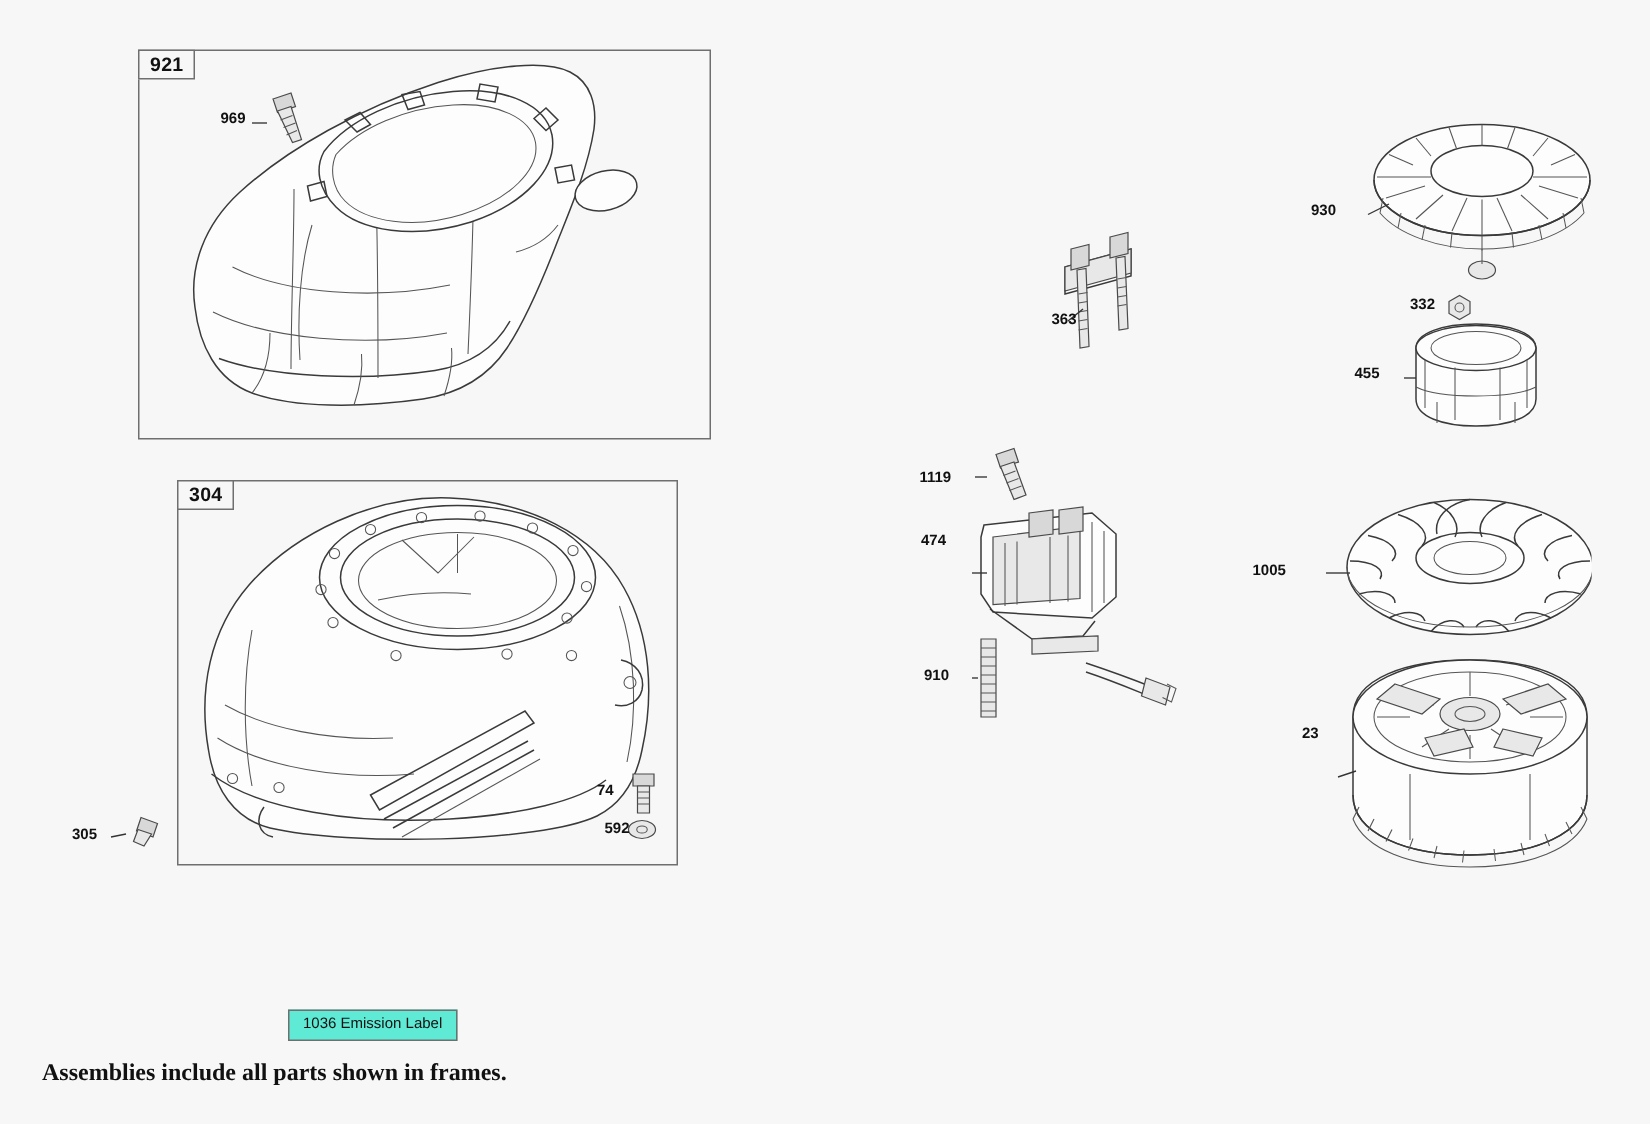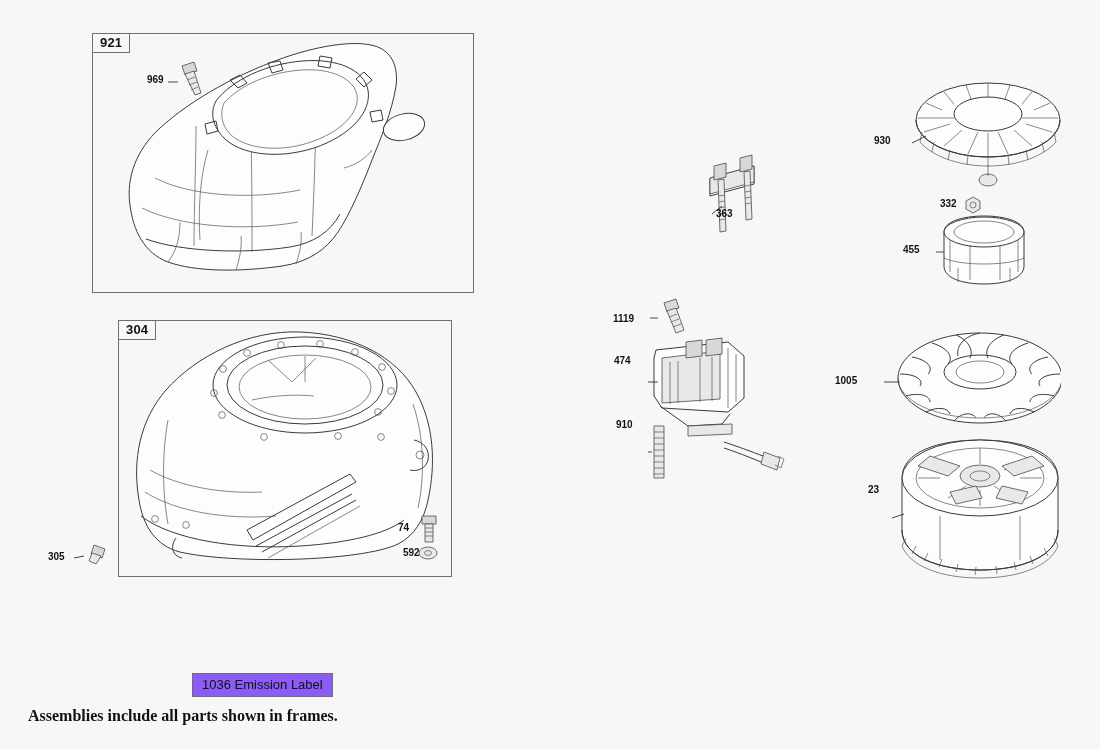--- a/index.html
+++ b/index.html
@@ -37,23 +37,23 @@
     font-family: "Liberation Sans", sans-serif;
     font-size: 10px;
     font-weight: bold;
     color: #111;
     white-space: nowrap;
     line-height: 1;
   }
   .label-box {
     position: absolute;
     border: 1px solid #6f6f6f;
-    background: #8b5cf6;
+    background: #5eead4;
     font-family: "Liberation Sans", sans-serif;
-    font-size: 13px;
+    font-size: 10px;
     color: #111;
     padding: 4px 9px 5px 9px;
     line-height: 1;
     white-space: nowrap;
   }
   .footnote {
     position: absolute;
     font-family: "Liberation Serif", serif;
     font-size: 16px;
     font-weight: bold;
@@ -371,24 +371,24 @@
   <div class="frame" style="left:92px; top:33px; width:380px; height:258px;"></div>
   <div class="frame-tag" style="left:92px; top:33px;">921</div>
 
   <div class="frame" style="left:118px; top:320px; width:332px; height:255px;"></div>
   <div class="frame-tag" style="left:118px; top:320px;">304</div>
 
   <div class="callout" style="left:147px; top:75px;">969</div>
   <div class="callout" style="left:48px; top:552px;">305</div>
   <div class="callout" style="left:398px; top:523px;">74</div>
   <div class="callout" style="left:389px; top:548px;padding-left:14px;">592</div>
-  <div class="callout" style="left:716px; top:209px;">363</div>
+  <div class="callout" style="left:701px; top:209px;">363</div>
   <div class="callout" style="left:613px; top:314px;">1119</div>
   <div class="callout" style="left:614px; top:356px;">474</div>
-  <div class="callout" style="left:616px; top:420px;">910</div>
+  <div class="callout" style="left:616px; top:446px;">910</div>
   <div class="callout" style="left:874px; top:136px;">930</div>
   <div class="callout" style="left:940px; top:199px;">332</div>
   <div class="callout" style="left:903px; top:245px;">455</div>
   <div class="callout" style="left:835px; top:376px;">1005</div>
   <div class="callout" style="left:868px; top:485px;">23</div>
 
   <div class="label-box" style="left:192px; top:673px;">1036 Emission Label</div>
 
   <div class="footnote" style="left:28px; top:707px;">Assemblies include all parts shown in frames.</div>
 

